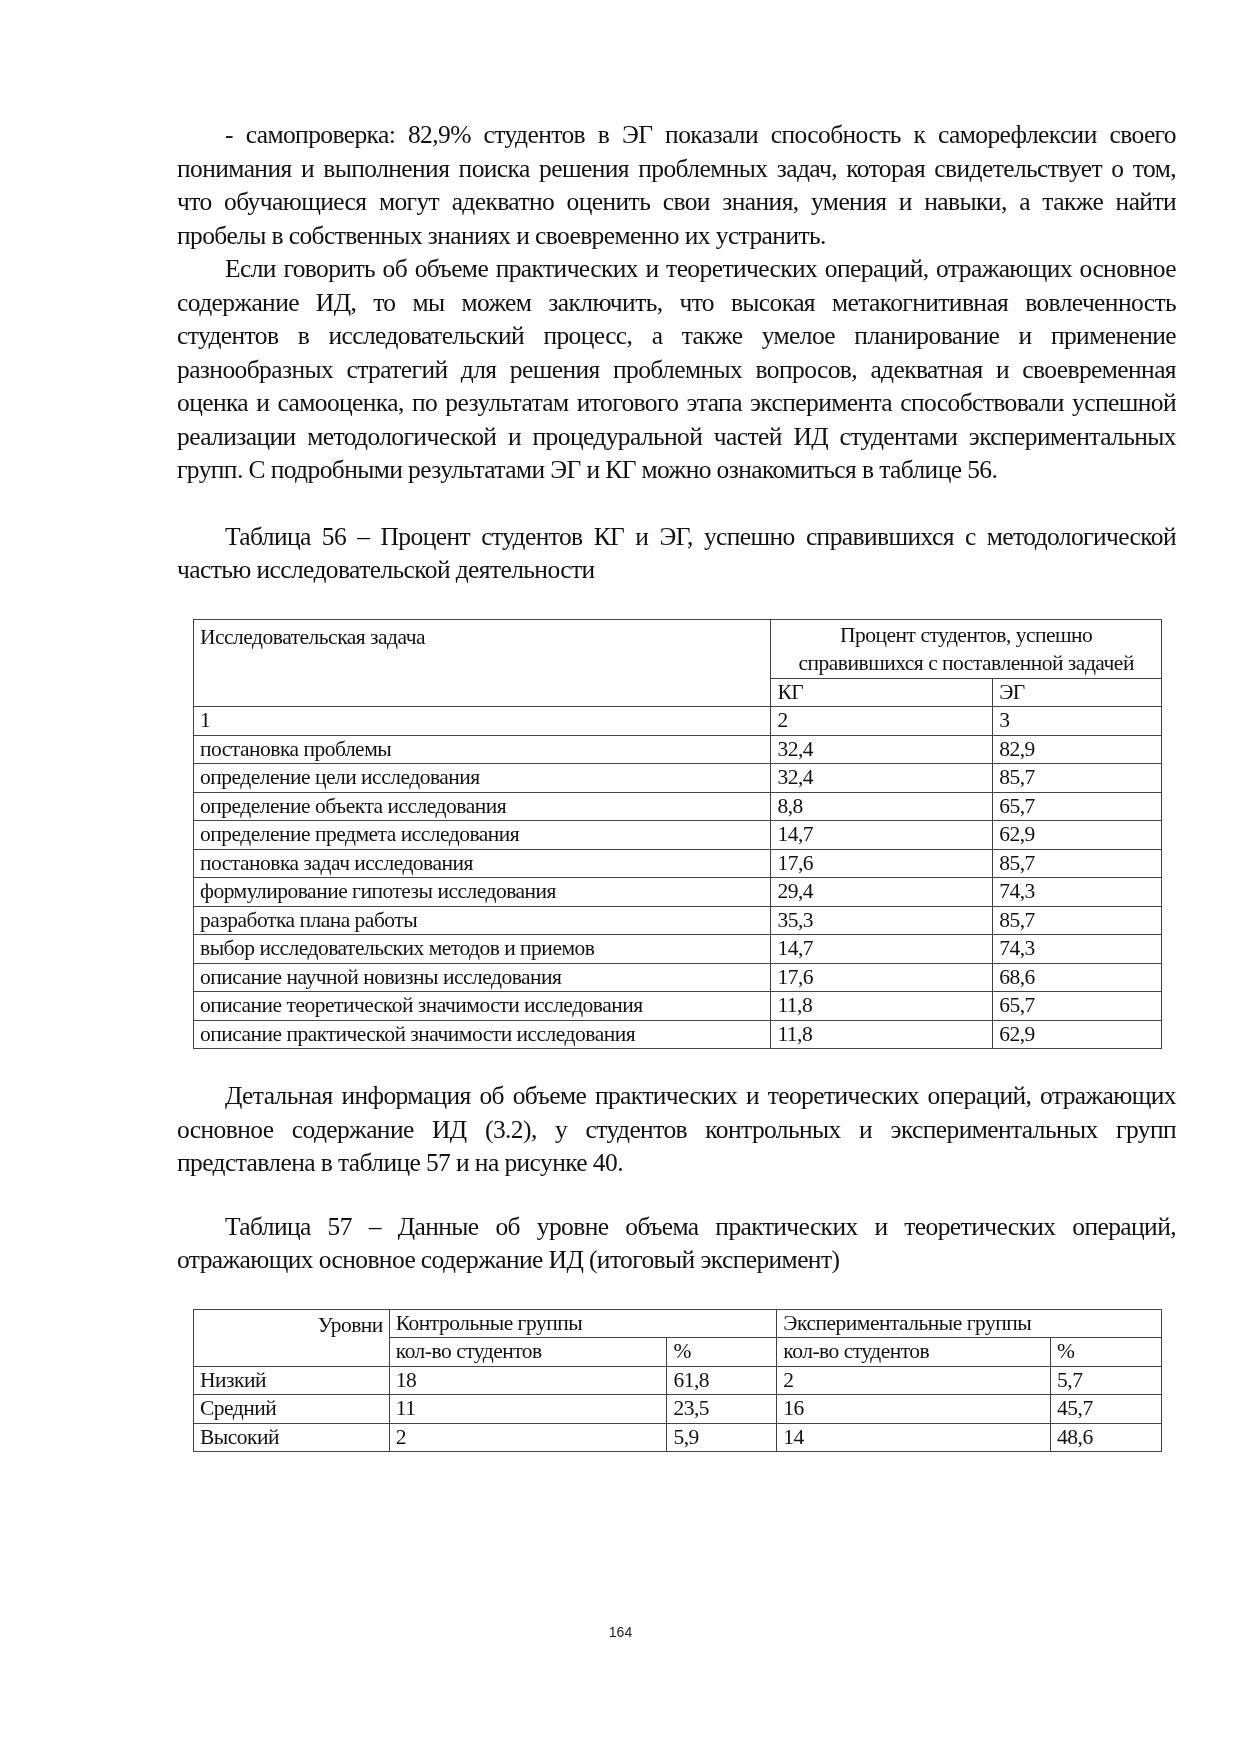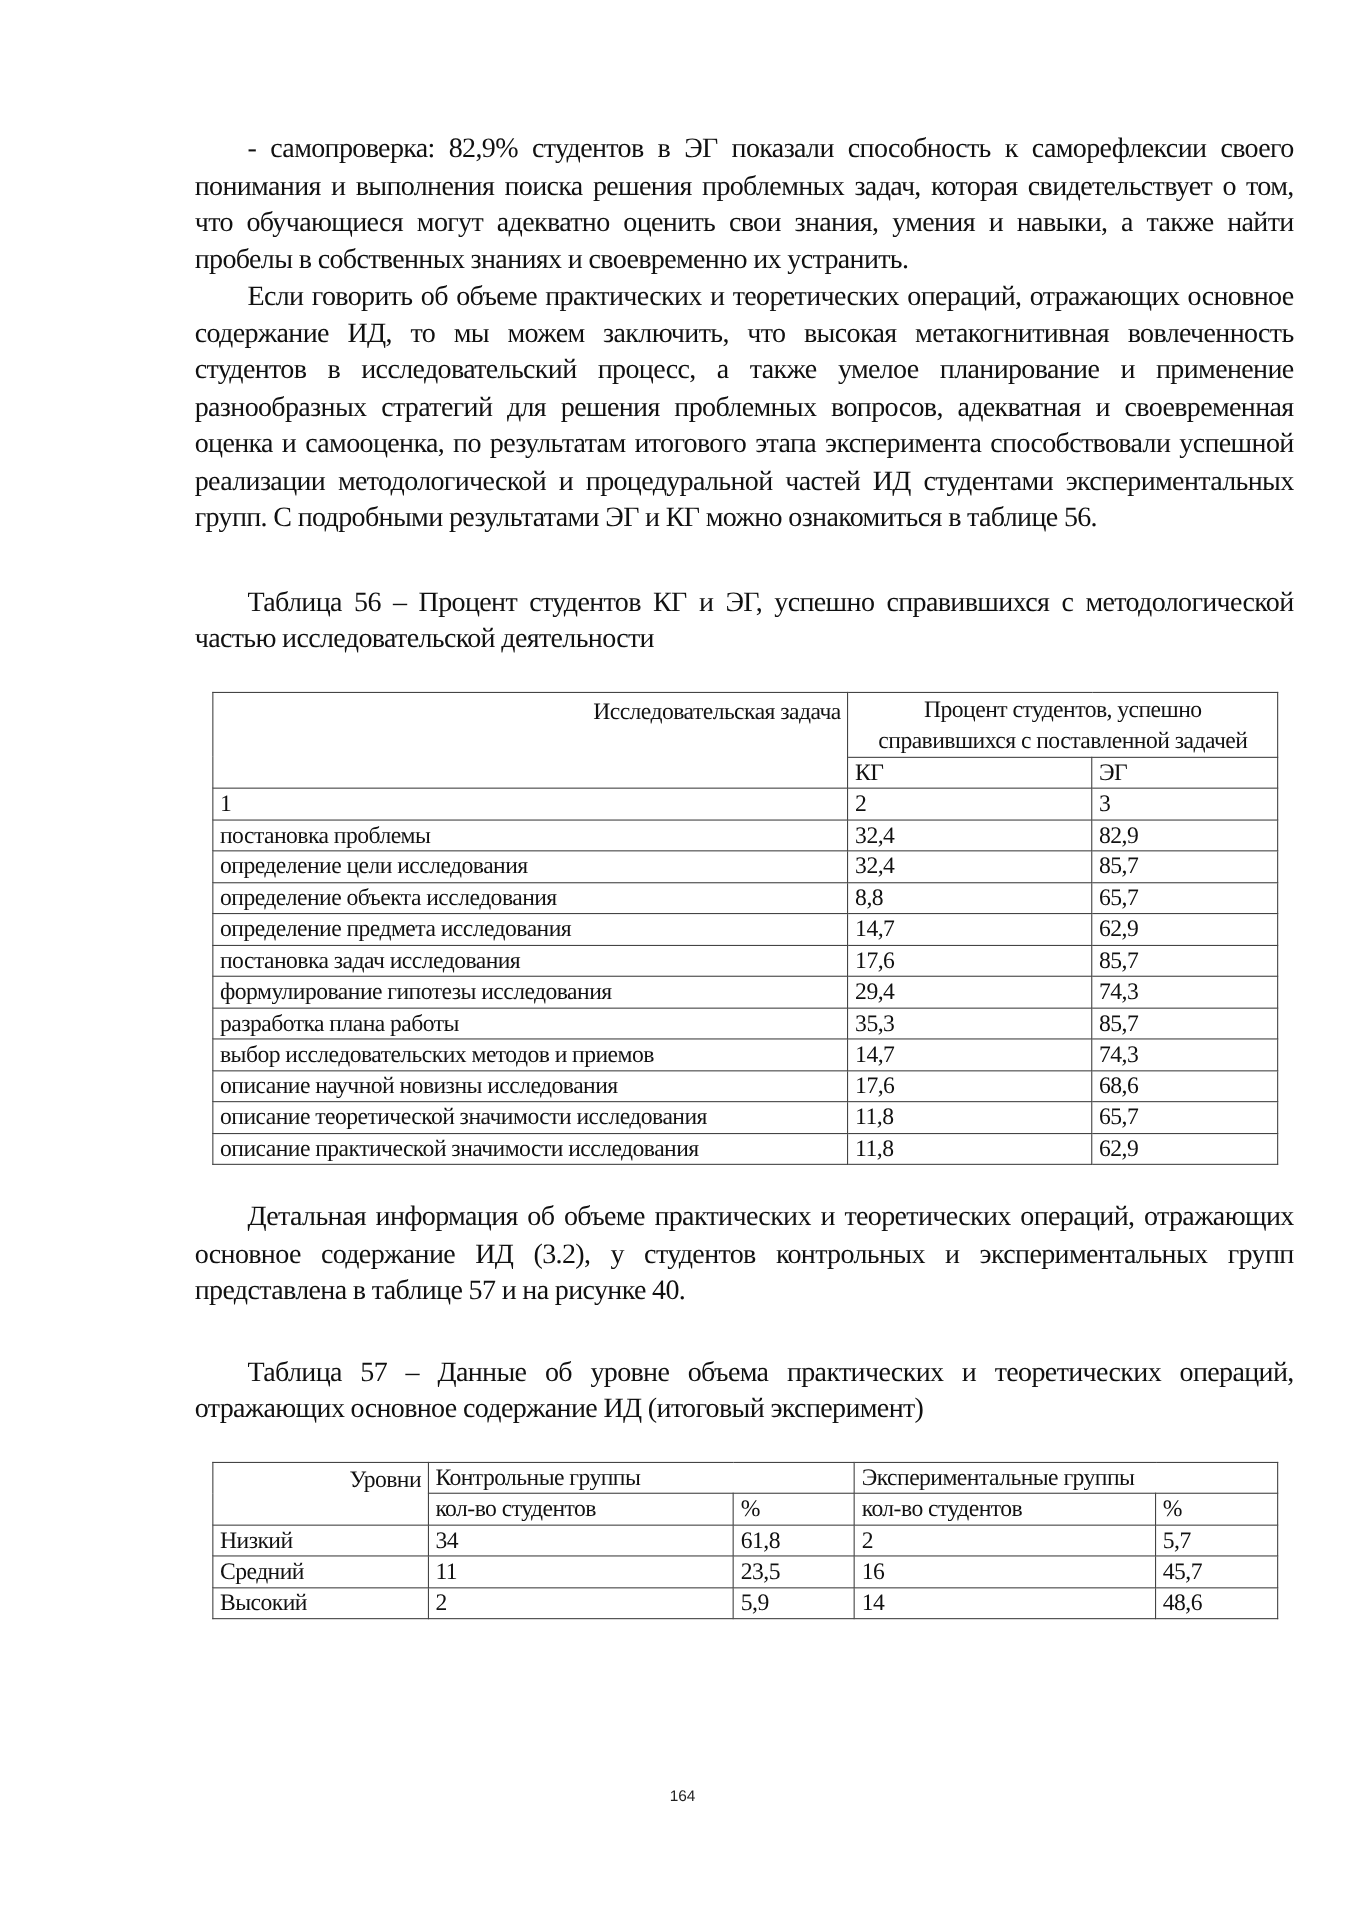--- a/index.html
+++ b/index.html
@@ -23,21 +23,21 @@
     }
     .para {
       font-size: 25.5px;
       line-height: 33.5px;
       text-align: justify;
       text-indent: 48px;
       margin: 0;
       letter-spacing: -0.6px;
     }
     .para.caption {
-      margin-top: 10px;
+      margin-top: 0;
     }
     .gap1 { height: 33px; }
     .gap2 { height: 32px; }
     .gap3 { height: 30px; }
     .gap4 { height: 30px; }
 
     table.t56, table.t57 {
       border-collapse: collapse;
       font-family: "Liberation Serif", "DejaVu Serif", serif;
       font-size: 21.5px;
@@ -50,21 +50,21 @@
       padding: 0 6px;
       height: 27.5px;
       line-height: 27px;
       vertical-align: middle;
     }
     table.t56 { width: 969px; }
     table.t56 col.c1 { width: 578px; }
     table.t56 col.c2 { width: 222px; }
     table.t56 col.c3 { width: 169px; }
     .t56 .hdr-task {
-      text-align: right;
+      text-align: left;
       vertical-align: top;
       padding-top: 4px;
       height: auto;
     }
     .t56 .hdr-pct {
       text-align: center;
       line-height: 28.5px;
       padding: 1px 10px 0 10px;
       height: auto;
     }
@@ -211,21 +211,21 @@
       <td class="center" colspan="2">Экспериментальные группы</td>
     </tr>
     <tr>
       <td class="center">кол-во студентов</td>
       <td class="center">%</td>
       <td class="center">кол-во студентов</td>
       <td class="center">%</td>
     </tr>
     <tr>
       <td class="left">Низкий</td>
-      <td class="center">34</td>
+      <td class="center">18</td>
       <td class="center">61,8</td>
       <td class="center">2</td>
       <td class="center">5,7</td>
     </tr>
     <tr>
       <td class="left">Средний</td>
       <td class="center">11</td>
       <td class="center">23,5</td>
       <td class="center">16</td>
       <td class="center">45,7</td>

